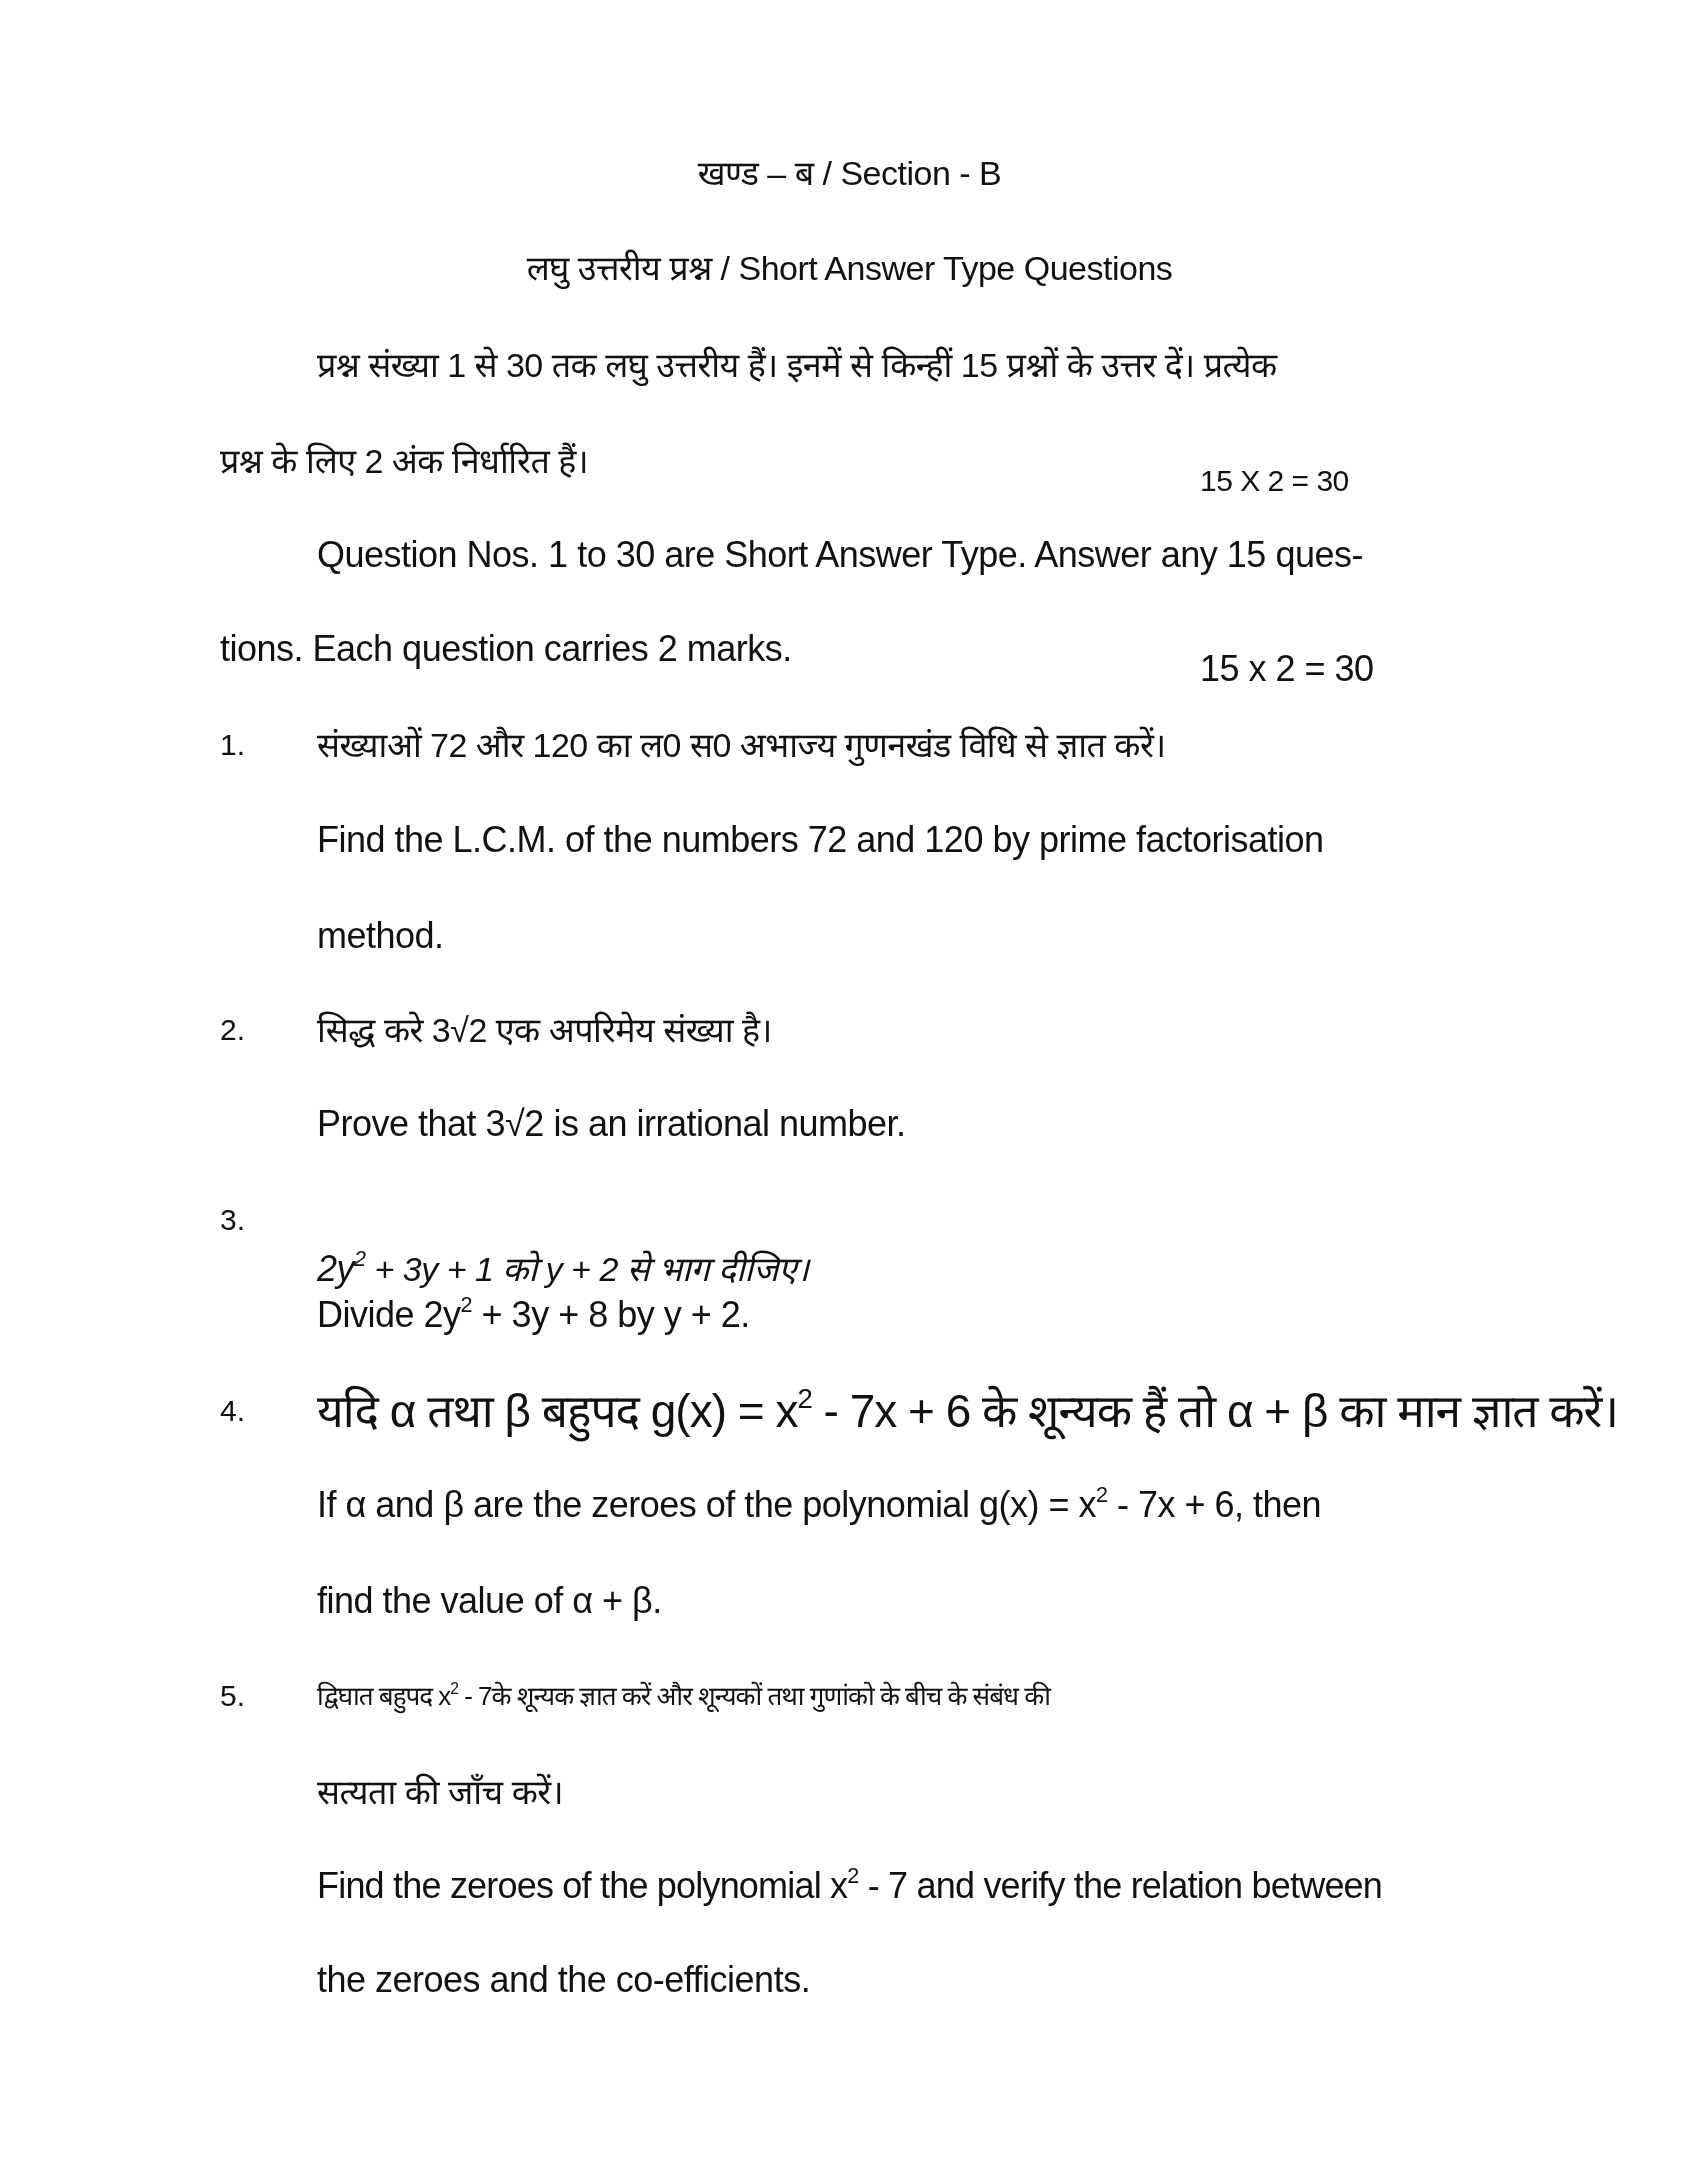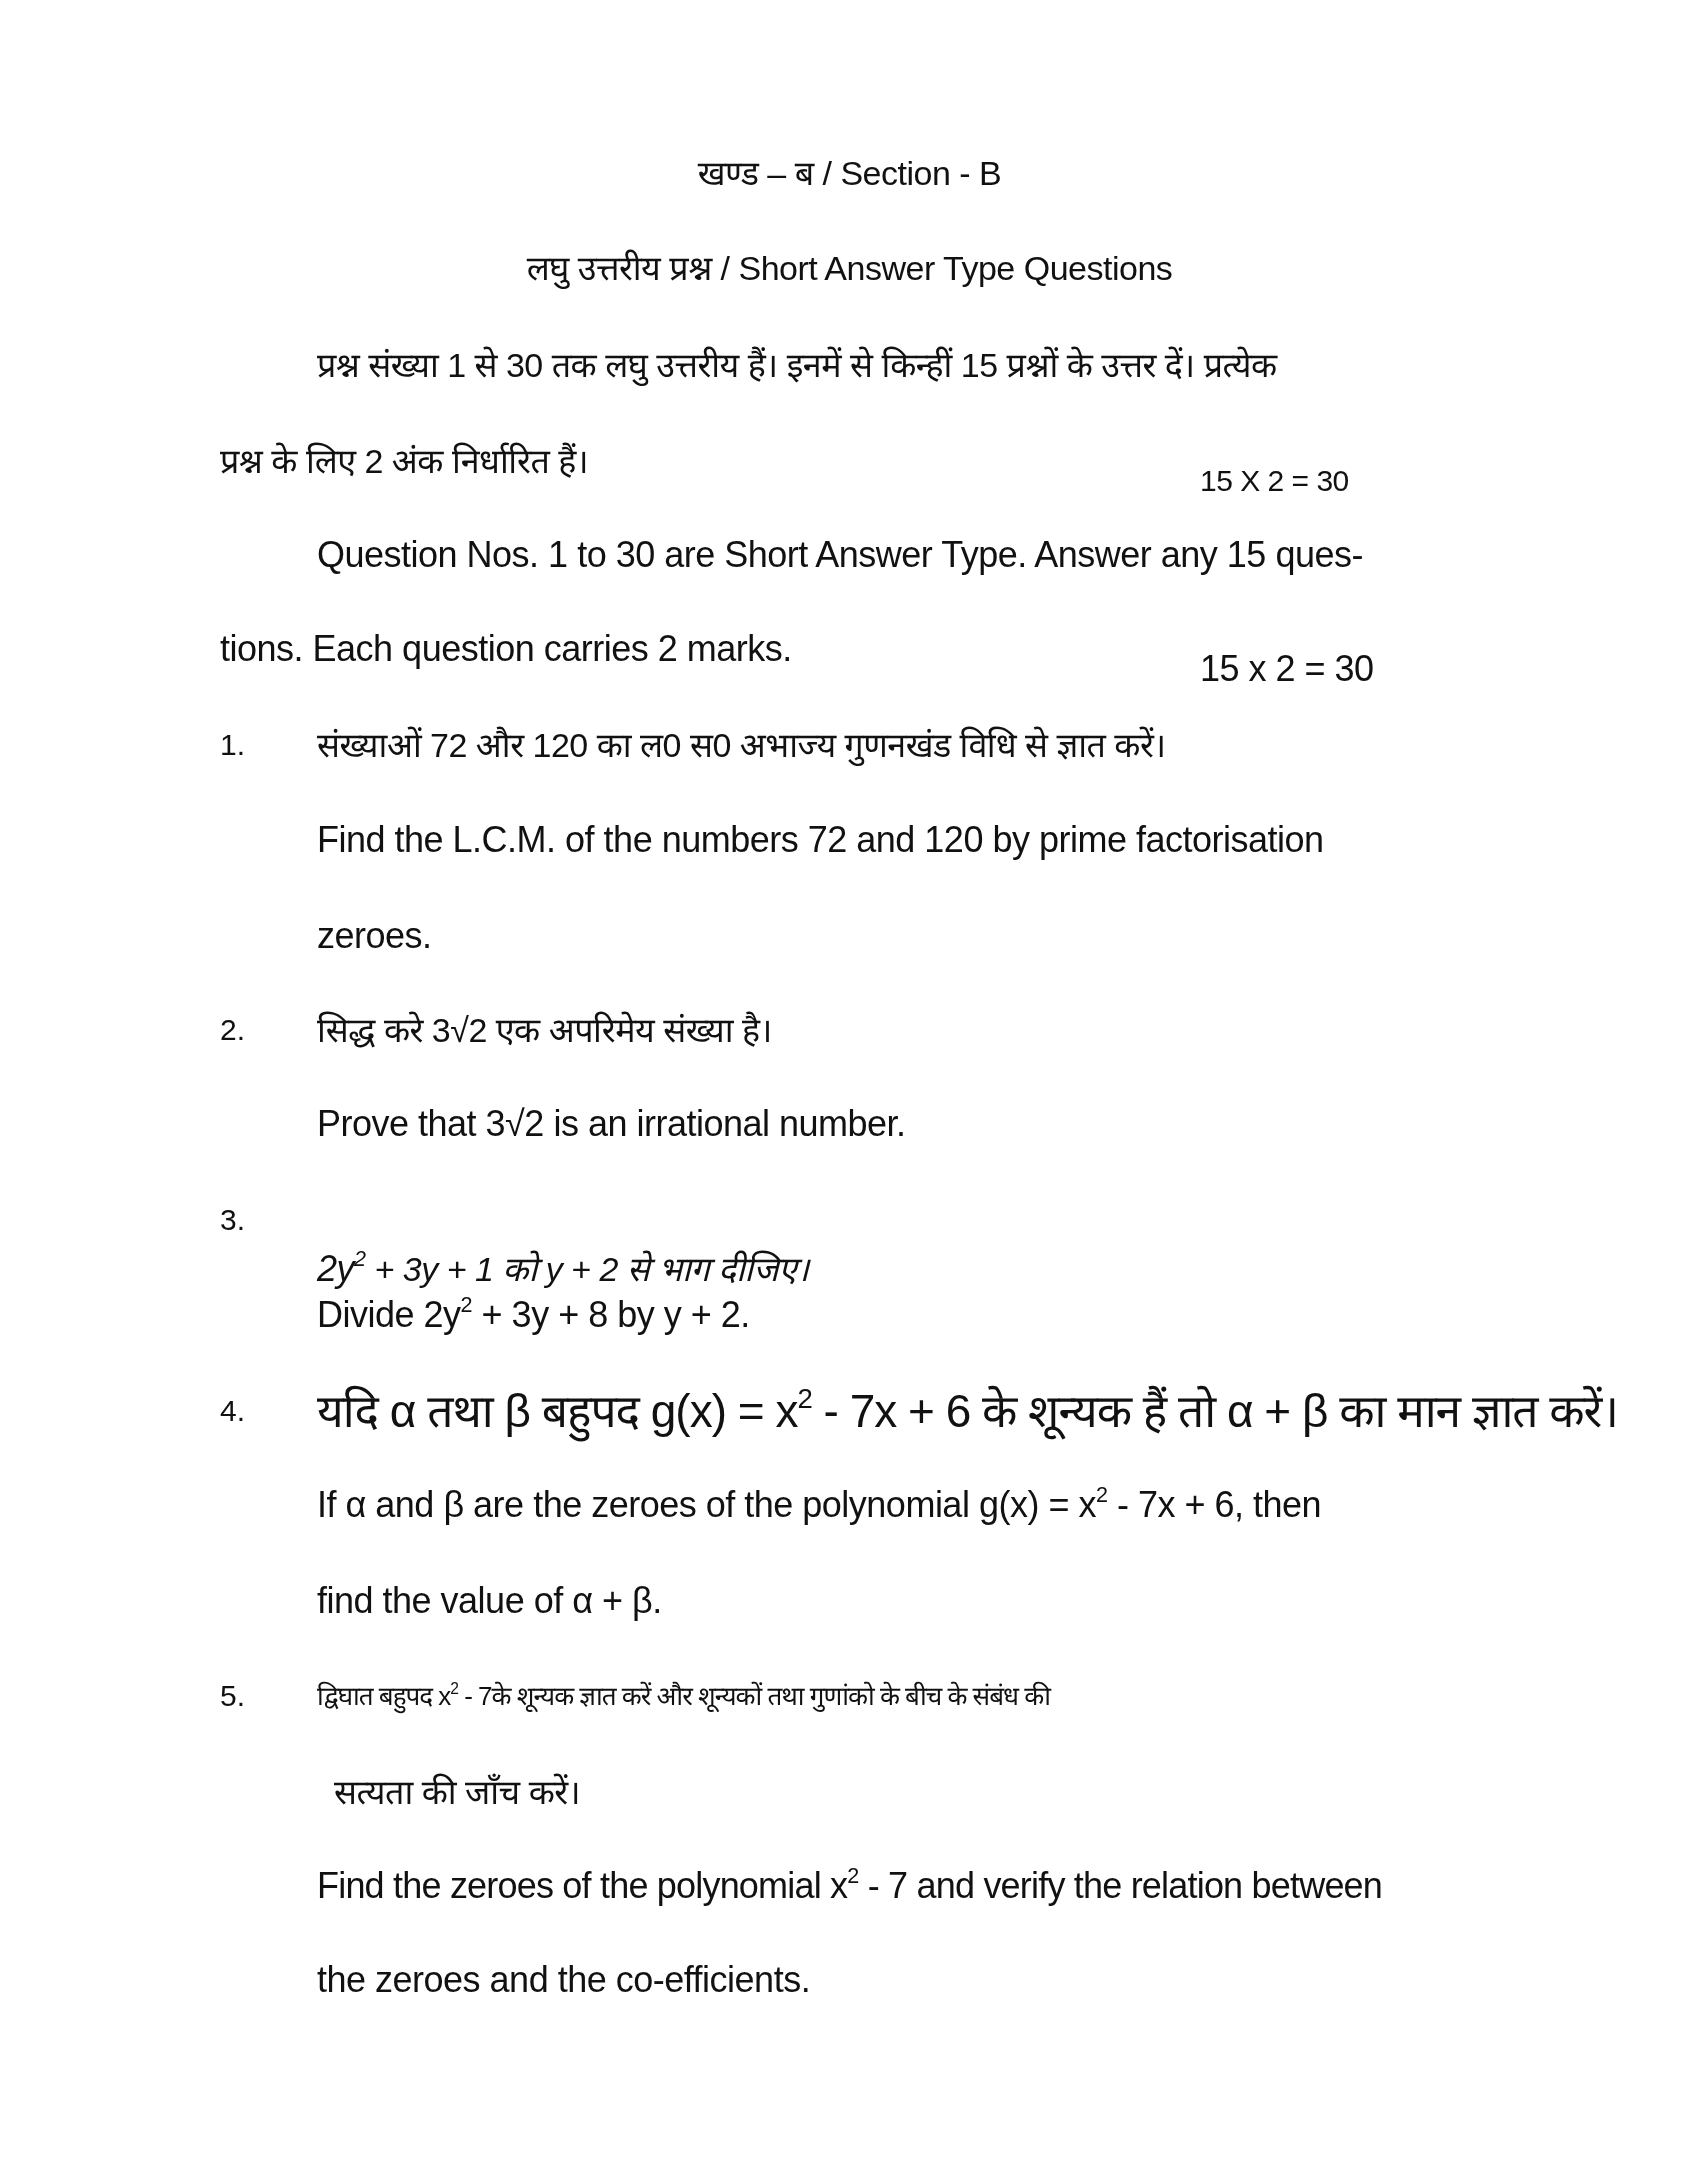--- a/index.html
+++ b/index.html
@@ -31,21 +31,21 @@
 <div class="line marks" style="top:437px; font-size:30px;">15 X 2 = 30</div>
 
 <div class="line" style="left:317px; top:531px;">Question Nos. 1 to 30 are Short Answer Type. Answer any 15 ques-</div>
 <div class="line" style="left:220px; top:625px;">tions. Each question carries 2 marks.</div>
 <div class="line marks" style="top:625px;">15 x 2 = 30</div>
 
 <div>
   <div class="num" style="top:721px;">1.</div>
   <div class="line txt hi" style="top:721px;">संख्याओं 72 और 120 का ल0 स0 अभाज्य गुणनखंड विधि से ज्ञात करें।</div>
   <div class="line txt" style="top:816px;">Find the L.C.M. of the numbers 72 and 120 by prime factorisation</div>
-  <div class="line txt" style="top:912px;">zeroes.</div>
+  <div class="line txt" style="top:912px;">method.</div>
 </div>
 
 <div>
   <div class="num" style="top:1006px;">2.</div>
   <div class="line txt hi" style="top:1006px;">सिद्ध करे 3√2 एक अपरिमेय संख्या है।</div>
   <div class="line txt" style="top:1100px;">Prove that 3√2 is an irrational number.</div>
 </div>
 
 <div>
   <div class="num" style="top:1196px;">3.</div>
@@ -56,17 +56,17 @@
 <div>
   <div class="num" style="top:1387px;">4.</div>
   <div class="line txt" style="top:1387px; font-size:46px; letter-spacing:-1px;"><span>यदि α तथा β बहुपद g(x) = x</span><sup>2</sup><span> - 7x + 6 के शून्यक हैं तो α + β का मान ज्ञात करें।</span></div>
   <div class="line txt" style="top:1481px;"><span>If α and β are the zeroes of the polynomial g(x) = x</span><sup>2</sup><span> - 7x + 6, then</span></div>
   <div class="line txt" style="top:1577px;text-align:right;">find the value of α + β.</div>
 </div>
 
 <div>
   <div class="num" style="top:1672px;">5.</div>
   <div class="line txt" style="top:1672px; font-size:26px; letter-spacing:-1px;"><span>द्विघात बहुपद x</span><sup>2</sup><span> - 7के शून्यक ज्ञात करें और शून्यकों तथा गुणांको के बीच के संबंध की</span></div>
-  <div class="line txt hi" style="top:1768px;margin-left:17px;">सत्यता की जाँच करें।</div>
+  <div class="line txt hi" style="top:1768px;">सत्यता की जाँच करें।</div>
   <div class="line txt" style="top:1862px; letter-spacing:-0.8px;"><span>Find the zeroes of the polynomial x</span><sup>2</sup><span> - 7 and verify the relation between</span></div>
   <div class="line txt" style="top:1956px;">the zeroes and the co-efficients.</div>
 </div>
 
 
 </body></html>

